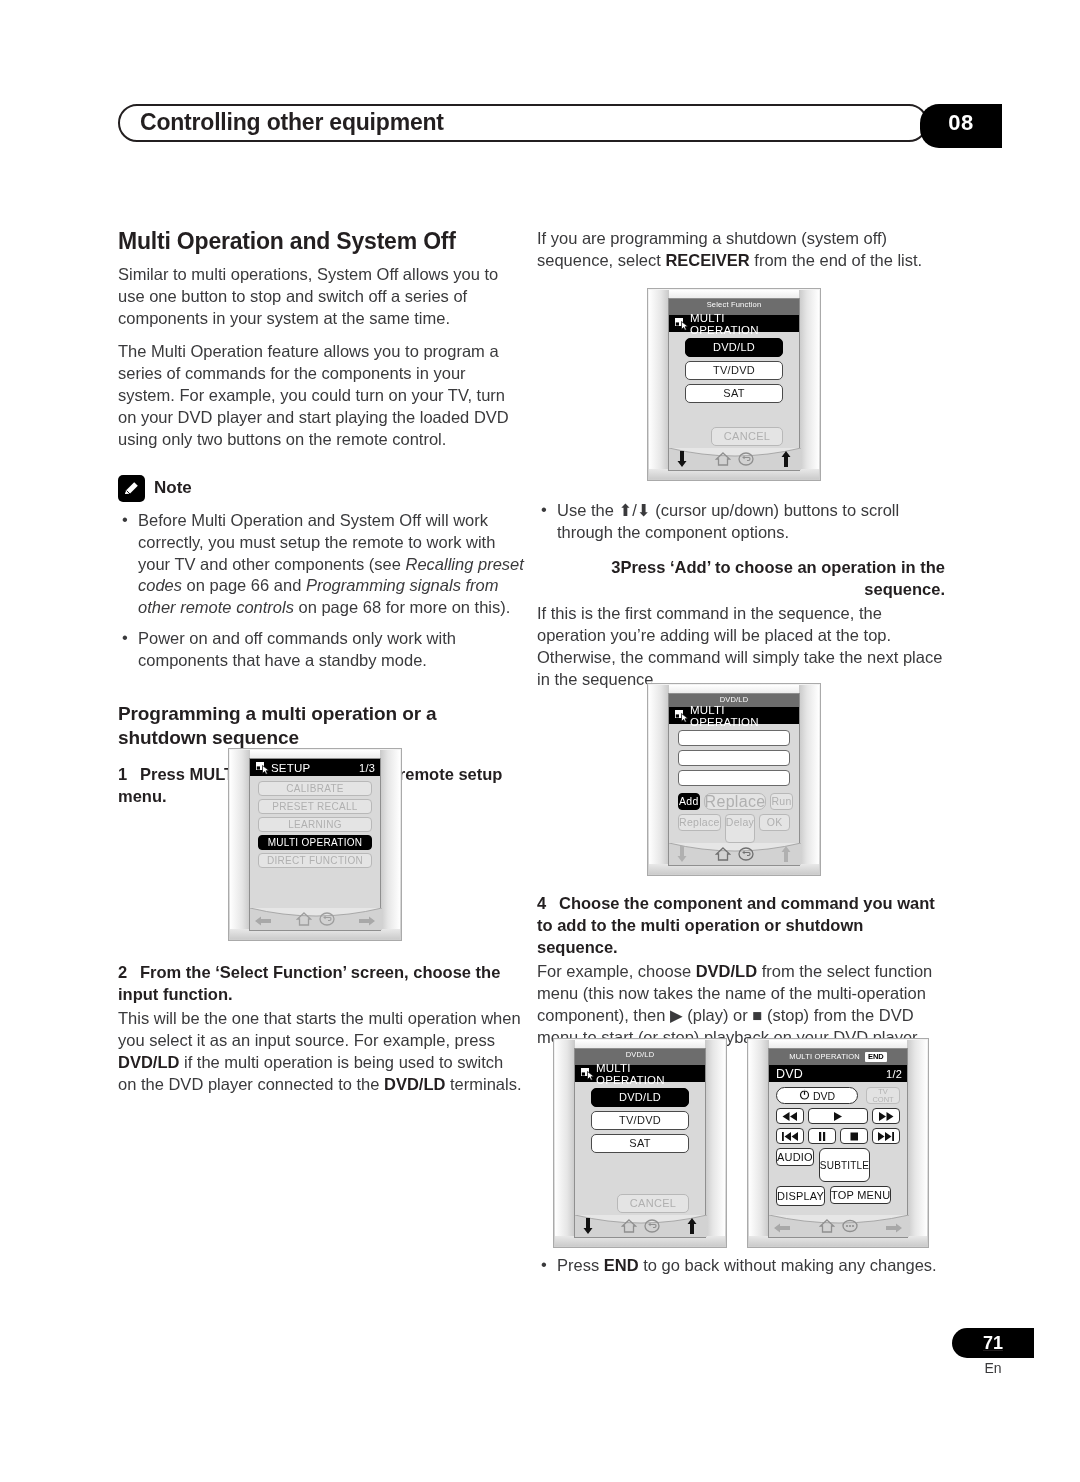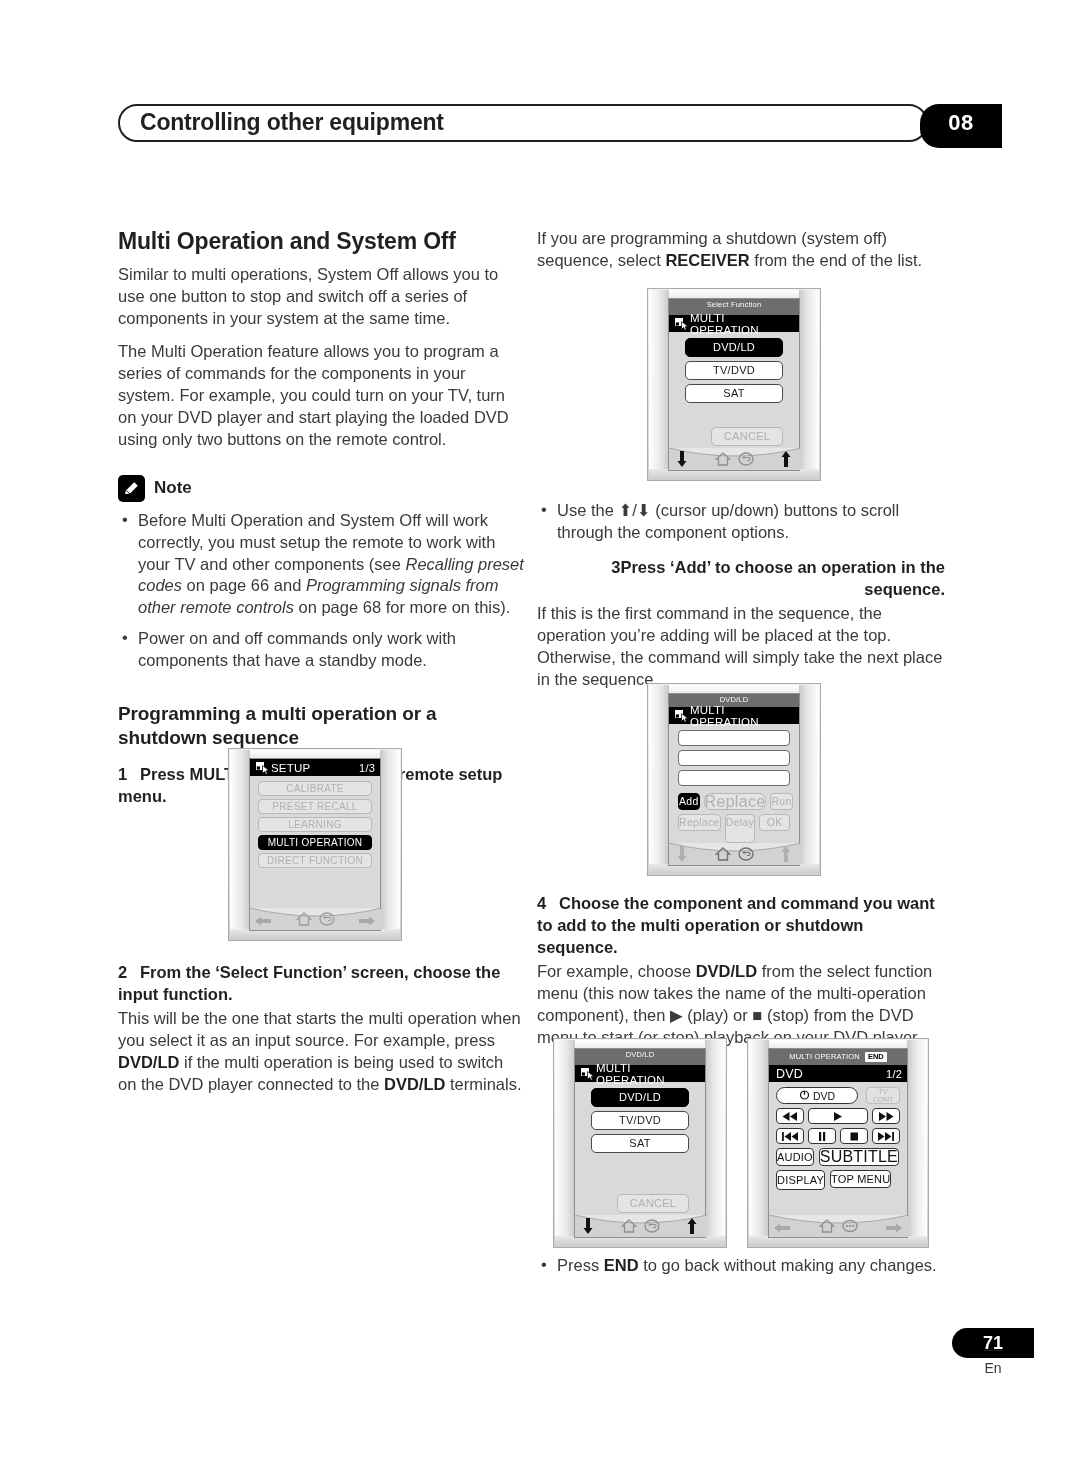--- a/index.html
+++ b/index.html
@@ -501,21 +501,21 @@
             </div>
             <div class="tbtn" style="flex:1;">
               <svg width="18" height="9" viewBox="0 0 18 9">
                   <path d="M1 0 L1 9 L7.5 4.5 Z M8 0 L8 9 L14.5 4.5 Z" fill="#111"></path>
                   <rect x="15.2" y="0" width="1.8" height="9" fill="#111"></rect>
                 </svg>
             </div>
           </div>
           <div class="grid2">
             <div class="tbtn" style="height:18px;font-size:11px;">AUDIO</div>
-            <div class="tbtn" style="height:18px;font-size:16px;">SUBTITLE</div>
+            <div class="tbtn" style="height:34px;font-size:10px;border-radius:6px;">SUBTITLE</div>
           </div>
           <div class="grid2">
             <div class="tbtn" style="height:20px;font-size:11px;">DISPLAY</div>
             <div class="tbtn" style="height:18px;font-size:11px;">TOP MENU</div>
           </div>
         </div>
         <div class="navbar">
           <svg class="arc" viewBox="0 0 140 22" preserveAspectRatio="none">
             <rect x="0" y="0" width="140" height="22" fill="#d2d2d2"></rect>
             <path d="M0 0 Q70 16 140 0 L140 -2 L0 -2 Z" fill="#e6e6e6"></path>

